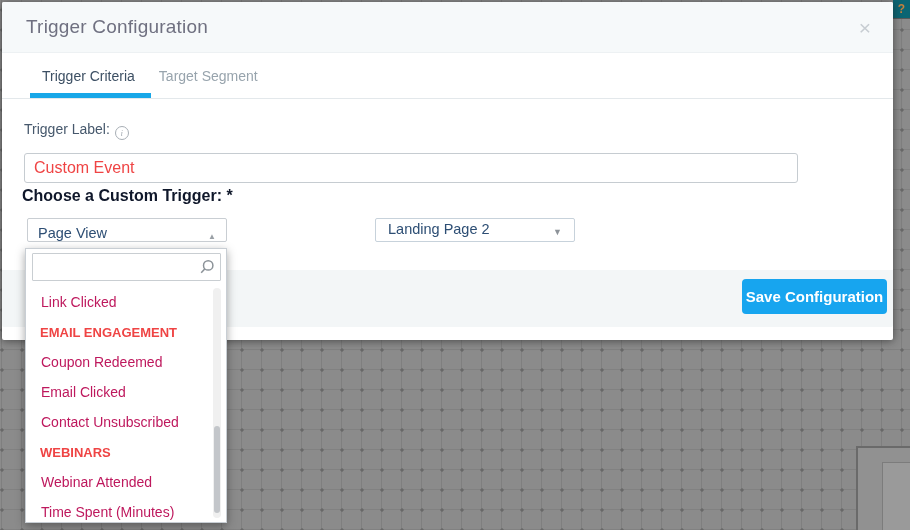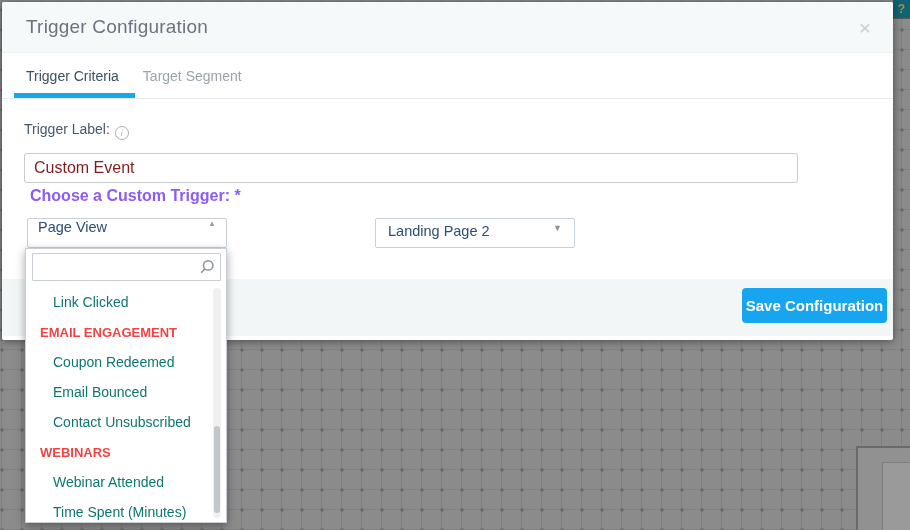--- a/index.html
+++ b/index.html
@@ -45,55 +45,55 @@
     border-radius:2px 2px 0 0;
   }
   .modal-title { flex:1; font-size:19px; color:#6f7080; letter-spacing:.2px; }
   .close-x { color:#c7cdd2; font-size:21px; line-height:1; cursor:pointer; }
 
   .tabbar {
     height:46px; border-bottom:1px solid #e3e8eb;
     display:flex; align-items:stretch; padding-left:22px;
   }
   .tab { position:relative; display:flex; align-items:center; font-size:14px; padding:0 2px; cursor:pointer; }
-  .tab.active { color:#3c4f63; }
+  .tab.active { color:#3c4f63;margin-left:16px; }
   .tab.inactive { color:#98a4ad; margin-left:20px; }
   .tab-underline {
     position:absolute; left:-10px; right:-14px; bottom:0; height:5px; background:#18a7e8;
   }
 
   .field-label { position:absolute; left:22px; top:119px; font-size:14px; color:#46586c; }
   .info-icon {
     display:inline-block; width:14px; height:14px; margin-left:5px; vertical-align:-2px;
     border:1px solid #a7aeb5; border-radius:50%; color:#a7aeb5;
     font-size:9px; font-style:italic; font-family:"Liberation Serif", serif;
     text-align:center; line-height:12px;
   }
   .text-input {
     position:absolute; left:22px; top:151px; width:774px; height:30px;
     border:1px solid #c6ccd1; border-radius:3px; padding:0 9px;
-    font-family:"Liberation Sans", sans-serif; font-size:16px; color:#7f1d1d; outline:none;
-  }
-  .bold-label { position:absolute; left:20px; top:185px; font-size:16px; font-weight:bold; color:#8b5cf6;margin-left:8px; }
+    font-family:"Liberation Sans", sans-serif; font-size:16px; color:#ef4444; outline:none;
+  }
+  .bold-label { position:absolute; left:20px; top:185px; font-size:16px; font-weight:bold; color:#0f172a; }
 
   .sel {
-    position:absolute; top:216px; height:30px; background:#fff;
-    display:flex; align-items:flex-start; cursor:pointer;
+    position:absolute; top:216px; height:24px; background:#fff;
+    display:flex; align-items:flex-end; cursor:pointer;
     font-size:14.5px; color:#2d4e74;
   }
   .sel-trigger { left:25px; width:200px; border:1px solid #c9ced3; border-radius:2px; padding:0 10px; }
   .sel-operator { left:238px; width:125px; border:1px solid #ccd2d7; border-radius:4px; padding:0 12px; }
   .sel-target { left:373px; width:200px; border:1px solid #c7d2db; border-radius:2px; padding:4px 12px; }
   .sel .lbl { flex:1; }
   .caret { font-size:8px; color:#9aa0a6; }
   .sel-target .caret { font-size:9px; color:#8d9399; }
   .chev-svg { width:15px; height:9px; }
 
   .modal-footer {
-    position:absolute; left:0; right:0; bottom:4px; height:57px;
+    position:absolute; left:0; right:0; bottom:13px; height:57px;
     background:#f3f6f7; border-radius:0 0 2px 2px;
   }
   .save-btn {
     position:absolute; right:6px; top:9px; width:145px; height:35px;
     background:#17a5ef; border:none; border-radius:4px;
     color:#fff; font-family:"Liberation Sans", sans-serif;
     font-size:15px; font-weight:bold; cursor:pointer;
   }
 
   
@@ -104,21 +104,21 @@
   }
   .search-wrap { position:absolute; left:6px; top:4px; width:189px; height:28px; }
   .search-input {
     width:100%; height:100%; border:1px solid #c9ced2; border-radius:1px;
     padding:0 26px 0 8px; font-family:"Liberation Sans", sans-serif; font-size:13px; outline:none;
   }
   .search-icon { position:absolute; right:6px; top:6px; width:16px; height:16px; }
   .dropdown-list { position:absolute; left:0; top:38px; right:0; }
   .dd-item {
     height:30px; display:flex; align-items:center;
-    font-size:14px; color:#0f766e; padding-left:27px; cursor:pointer;
+    font-size:14px; color:#be185d; padding-left:15px; cursor:pointer;
   }
   .dd-item.header { font-weight:bold; color:#ef4444; padding-left:14px; font-size:13px; cursor:default; }
   .scroll-track {
     position:absolute; right:5px; top:39px; bottom:4px; width:8px;
     background:#f0f0f0; border-radius:4px;
   }
   .scroll-thumb {
     position:absolute; right:1px; top:138px; width:6px; height:87px;
     background:#c3c6ca; border-radius:3px;
   }
@@ -194,21 +194,21 @@
 
         <div class="dd-item header">
           <span>EMAIL ENGAGEMENT</span>
         </div>
 
         <div class="dd-item item">
           <span>Coupon Redeemed</span>
         </div>
 
         <div class="dd-item item">
-          <span>Email Bounced</span>
+          <span>Email Clicked</span>
         </div>
 
         <div class="dd-item item">
           <span>Contact Unsubscribed</span>
         </div>
 
         <div class="dd-item header">
           <span>WEBINARS</span>
         </div>
 

